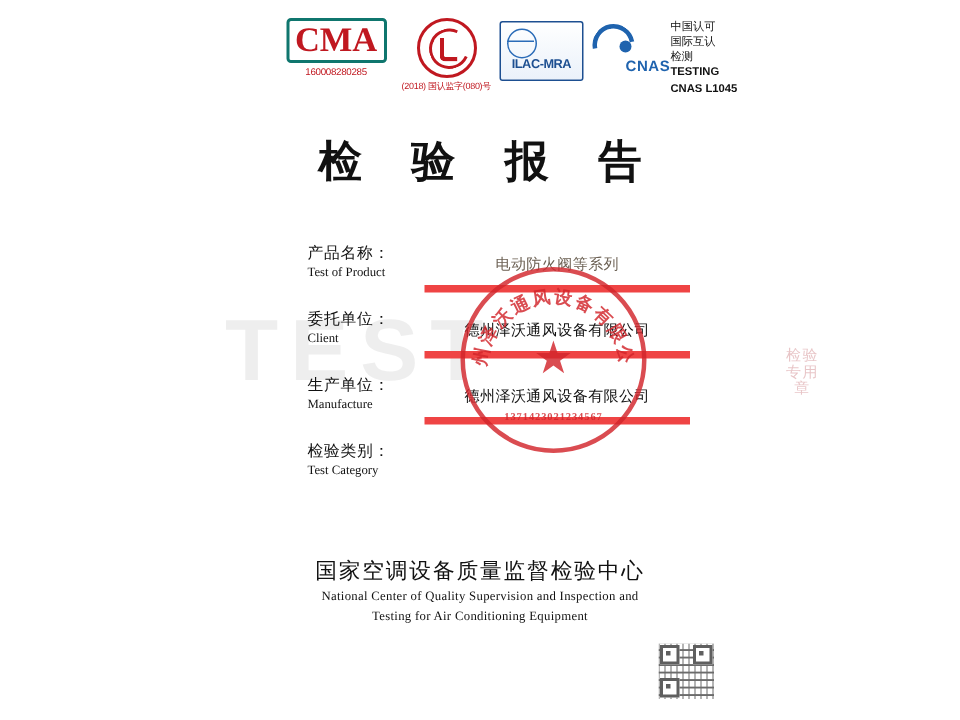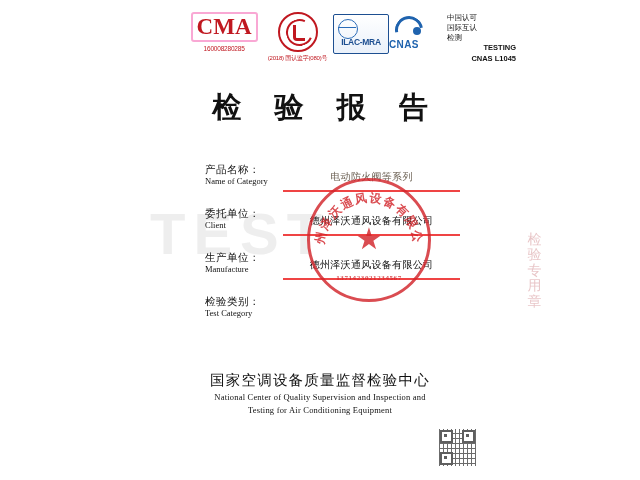--- a/index.html
+++ b/index.html
@@ -40,21 +40,21 @@
   
   .cma {
     width: 86px;
   }
   .cma-mark {
     font-family: "Liberation Serif", serif;
     font-size: 23px;
     font-weight: bold;
     letter-spacing: 0px;
     color: #c01820;
-    border: 2px solid #f9a8d4;
+    border: 2px solid #0f766e;
     border-radius: 3px;
     display: inline-block;
     padding: 1px 4px 2px 4px;
     line-height: 1;
   }
   .cma-num {
     margin-top: 4px;
     font-size: 6.5px;
     color: #c01820;
     font-family: "Liberation Sans", sans-serif;
@@ -181,40 +181,40 @@
     width: 8px;
     height: 8px;
     background: #1f63ae;
     border-radius: 50%;
   }
   .cnas-txt {
     position: absolute;
     left: 0;
     right: 0;
     bottom: 2px;
-    text-align: left;
+    text-align: right;
     font-family: "Liberation Sans", sans-serif;
     font-size: 10px;
     font-weight: bold;
     color: #1f63ae;
     letter-spacing: 0.4px;
   }
 
   
   .cnas-text {
     width: 78px;
     text-align: left;
     font-family: "Liberation Sans", sans-serif;
     font-size: 7.5px;
     line-height: 1.35;
     color: #111;
     padding-top: 1px;
   }
   .cnas-text .cn { letter-spacing: 0px; }
-  .cnas-text .bold { font-weight: bold; text-align: right; }
+  .cnas-text .bold { font-weight: bold; }
 
   
   .title-cn {
     position: absolute;
     top: 88px;
     left: 0;
     width: 640px;
     text-align: center;
     font-family: "Liberation Serif", serif;
     font-size: 29px;
@@ -275,21 +275,21 @@
     font-size: 8.5px;
     color: #111;
     margin-top: 1px;
   }
   .field-value {
     position: absolute;
     left: 78px;
     top: 2px;
     width: 177px;
     height: 24px;
-    border-bottom: 2px solid #ef4444;
+    border-bottom: 5px solid #ef4444;
     text-align: center;
     font-size: 10px;
     color: #111;
     letter-spacing: 0.3px;
     line-height: 22px;
     white-space: nowrap;
     overflow: hidden;
   }
   .field-value.faded {
     color: #6c6154;
@@ -386,21 +386,21 @@
     letter-spacing: 8px;
     color: rgba(120, 120, 120, 0.13);
     user-select: none;
   }
   .wm-side {
     position: absolute;
     right: 92px;
     top: 232px;
     width: 26px;
     font-family: "Liberation Serif", serif;
-    font-size: 14px;
+    font-size: 10px;
     line-height: 1.1;
     color: rgba(190, 90, 95, 0.35);
     text-align: center;
     letter-spacing: 1px;
   }
 
   
   .qr {
     position: absolute;
     left: 438px;
@@ -477,21 +477,21 @@
   <div class="wm-mega">TEST</div>
   <div class="wm-side">检验专用章</div>
 
   <div class="title-cn">检 验 报 告</div>
 
   <div class="fields">
 
     <div class="field-row">
       <div class="field-label">
         <span class="cn">产品名称：</span>
-        <span class="en">Name of Category</span>
+        <span class="en">Test of Product</span>
       </div>
       <div class="field-value faded">电动防火阀等系列</div>
     </div>
 
     <div class="field-row">
       <div class="field-label">
         <span class="cn">委托单位：</span>
         <span class="en">Client</span>
       </div>
       <div class="field-value">德州泽沃通风设备有限公司</div>

